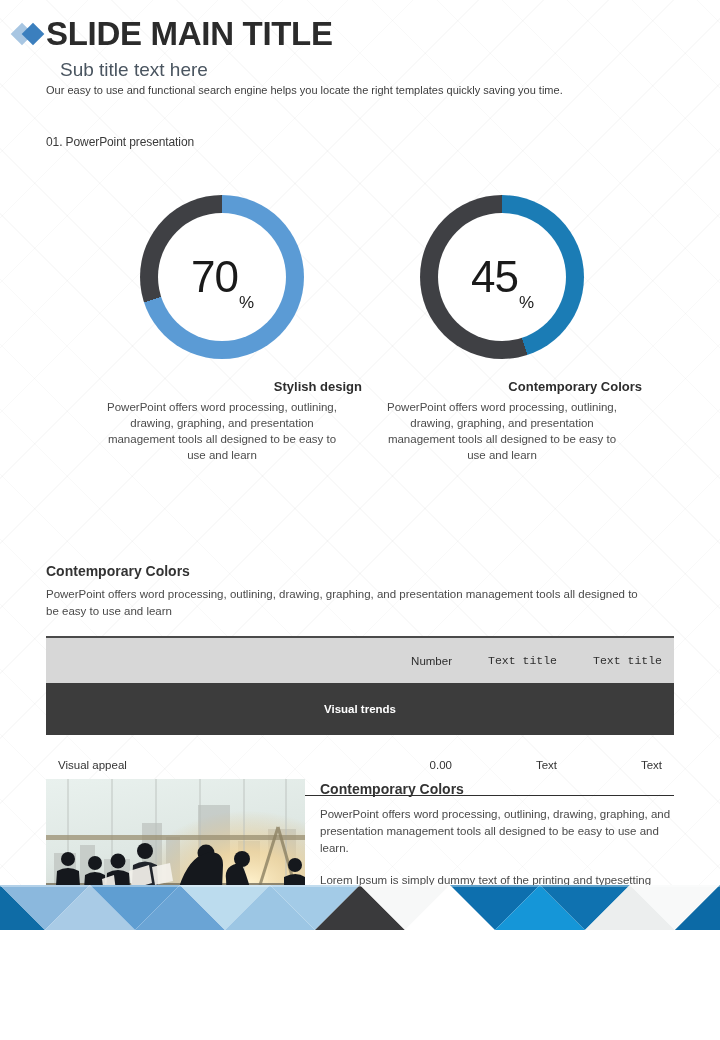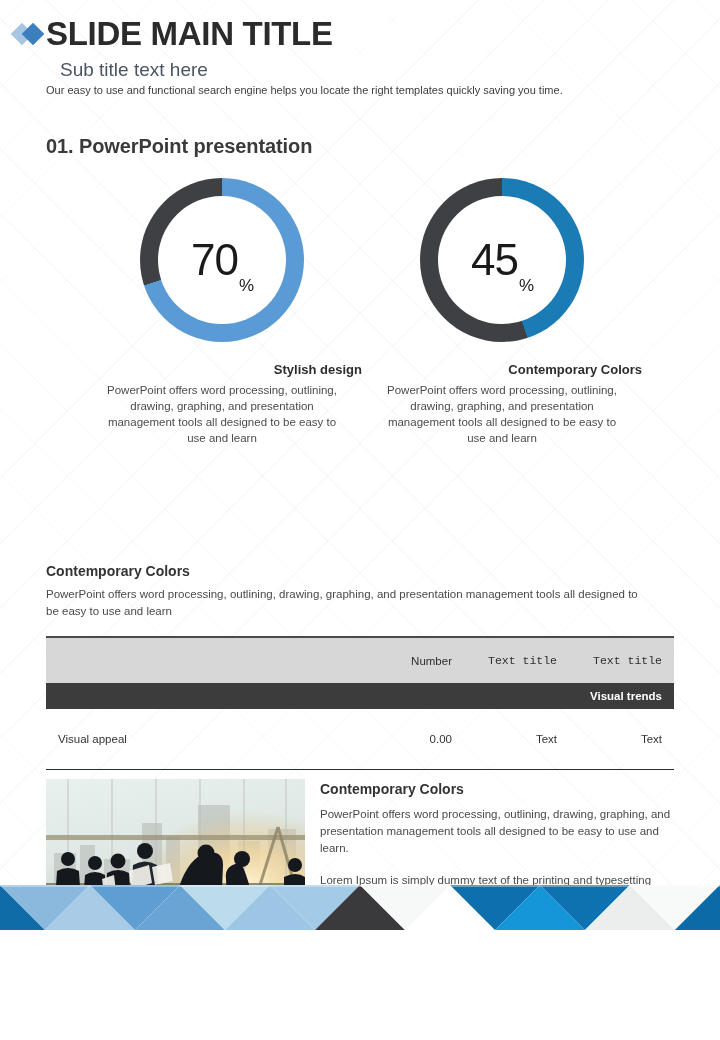--- a/index.html
+++ b/index.html
@@ -66,32 +66,32 @@
     font-size: 11px;
     color: #3d3d3d;
     line-height: 16px;
     white-space: nowrap;
   }
 
   
   .section-heading {
     position: absolute;
     left: 46px;
-    font-size: 20px;
-    font-weight: bold;
+    font-size: 12px;
+    font-weight: normal;
     color: #3a3a3a;
     letter-spacing: -0.1px;
     white-space: nowrap;
     text-align: right;
   }
   #sec1-heading { top: 135px; }
   #sec2-heading { top: 521px; }
 
   
-  .donut-group { position: absolute; top: 178px; width: 280px; }
+  .donut-group { position: absolute; top: 195px; width: 280px; }
   #donut-group-1 { left: 82px; }
   #donut-group-2 { left: 362px; }
 
   .donut-wrap {
     position: relative;
     width: 164px; height: 164px;
     margin: 0 auto;
   }
   .donut-ring {
     position: absolute;
@@ -180,22 +180,22 @@
   }
   .data-table th.col-label  { width: 300px; text-align: left; }
   .data-table th.col-number { width: 118px; text-align: right; }
   .data-table th.col-text   { width: 105px; text-align: right; font-family: Liberation Mono, monospace; }
 
   .group-row td {
     background: #3c3c3c;
     color: #ffffff;
     font-size: 11.5px;
     font-weight: bold;
-    padding: 7px 12px;
-    text-align: right;
+    padding: 20px 12px;
+    text-align: center;
   }
 
   .data-row td {
     font-size: 11.5px;
     color: #333333;
     padding: 24px 12px;
     border-bottom: 1px solid #2f2f2f;
     background: transparent;
   }
   .data-row td.cell-label  { text-align: left; }

